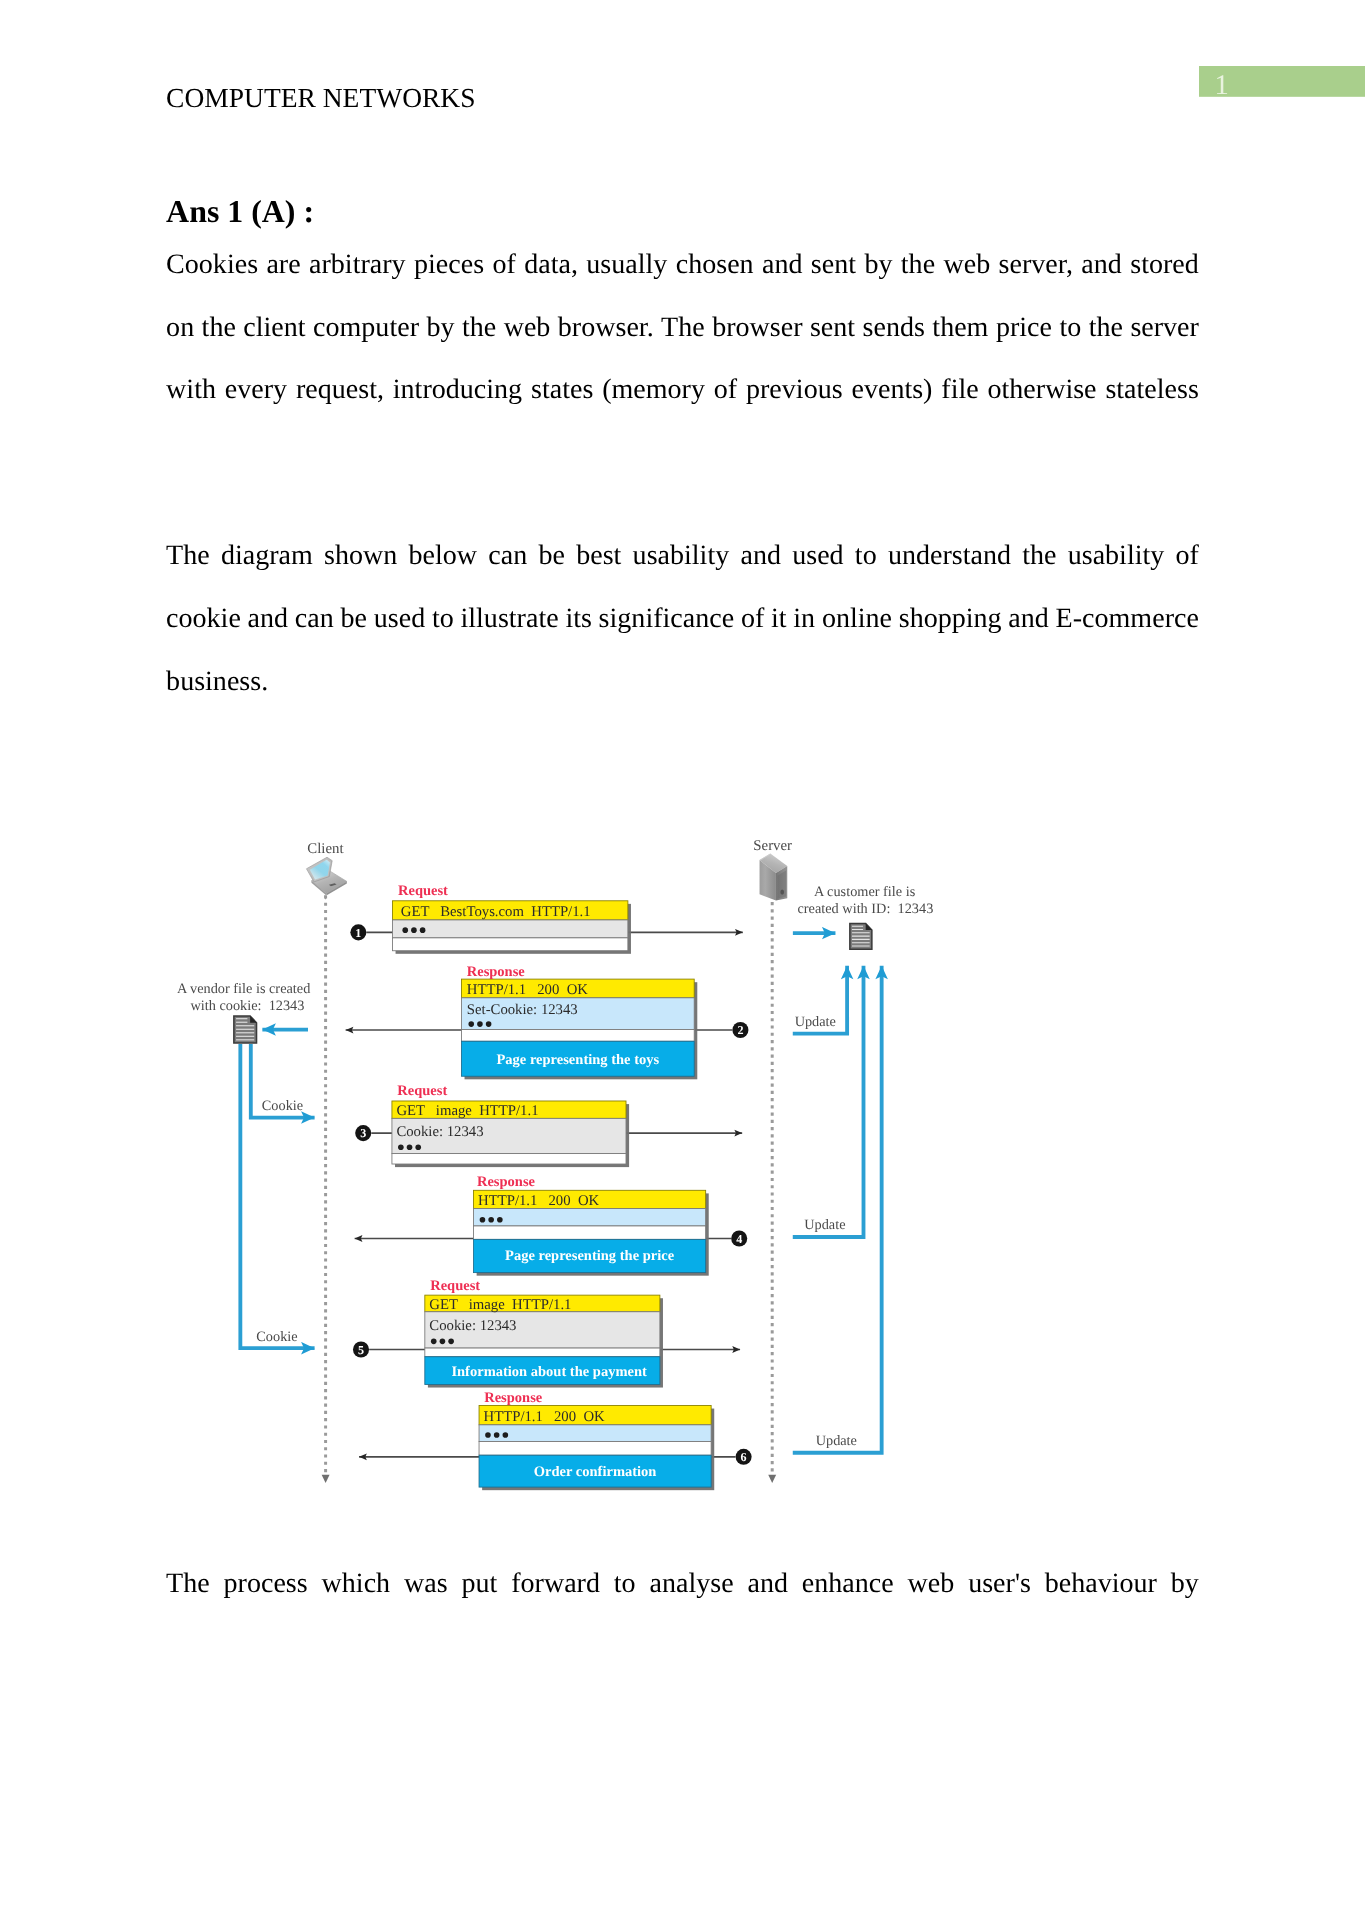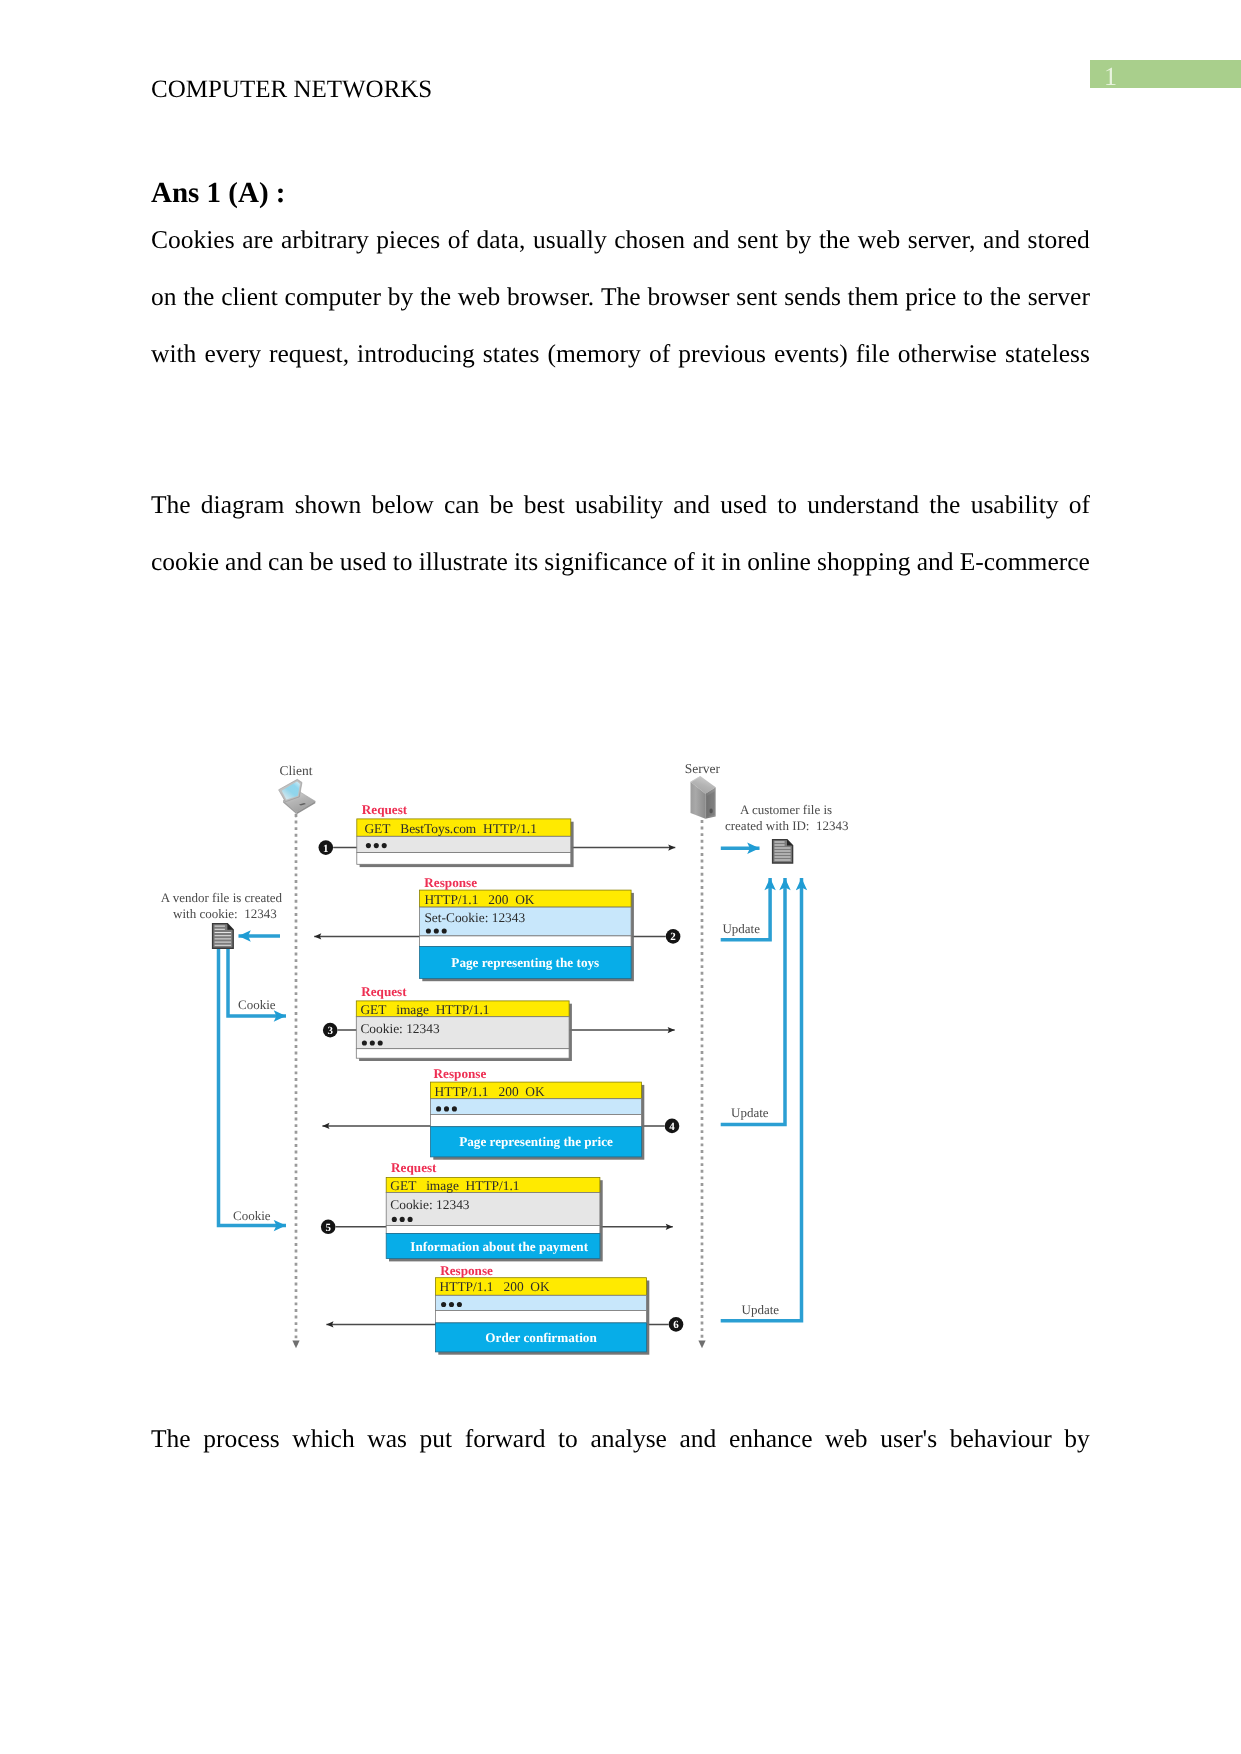--- a/index.html
+++ b/index.html
@@ -47,20 +47,21 @@
   <div id="answer-heading">Ans 1 (A) :</div>
 
   <div class="para" id="para-1" style="top:192px">
       <div class="tline"><span>Cookies</span><span>are</span><span>arbitrary</span><span>pieces</span><span>of</span><span>data,</span><span>usually</span><span>chosen</span><span>and</span><span>sent</span><span>by</span><span>the</span><span>web</span><span>server,</span><span>and</span><span>stored</span></div>
       <div class="tline"><span>on</span><span>the</span><span>client</span><span>computer</span><span>by</span><span>the</span><span>web</span><span>browser.</span><span>The</span><span>browser</span><span>sent</span><span>sends</span><span>them</span><span>price</span><span>to</span><span>the</span><span>server</span></div>
       <div class="tline"><span>with</span><span>every</span><span>request,</span><span>introducing</span><span>states</span><span>(memory</span><span>of</span><span>previous</span><span>events)</span><span>file</span><span>otherwise</span><span>stateless</span></div>
     </div>
   <div class="para" id="para-2" style="top:457px">
       <div class="tline"><span>The</span><span>diagram</span><span>shown</span><span>below</span><span>can</span><span>be</span><span>best</span><span>usability</span><span>and</span><span>used</span><span>to</span><span>understand</span><span>the</span><span>usability</span><span>of</span></div>
       <div class="tline"><span>cookie</span><span>and</span><span>can</span><span>be</span><span>used</span><span>to</span><span>illustrate</span><span>its</span><span>significance</span><span>of</span><span>it</span><span>in</span><span>online</span><span>shopping</span><span>and</span><span>E-commerce</span></div>
+      <div class="tline last">business.</div>
     </div>
   <div class="para" id="para-3" style="top:1391px">
       <div class="tline"><span>The</span><span>process</span><span>which</span><span>was</span><span>put</span><span>forward</span><span>to</span><span>analyse</span><span>and</span><span>enhance</span><span>web</span><span>user's</span><span>behaviour</span><span>by</span></div>
     </div>
 
   <svg id="diagram" viewBox="0 745 1241 625" width="1241" height="625">
     <defs>
       <marker id="ah-dark" markerWidth="8" markerHeight="7" refX="7.4" refY="3.5" orient="auto" markerUnits="userSpaceOnUse">
         <path d="M0.3 0.4 L7.4 3.5 L0.3 6.6 L1.7 3.5 Z" fill="#262626"></path>
       </marker>

